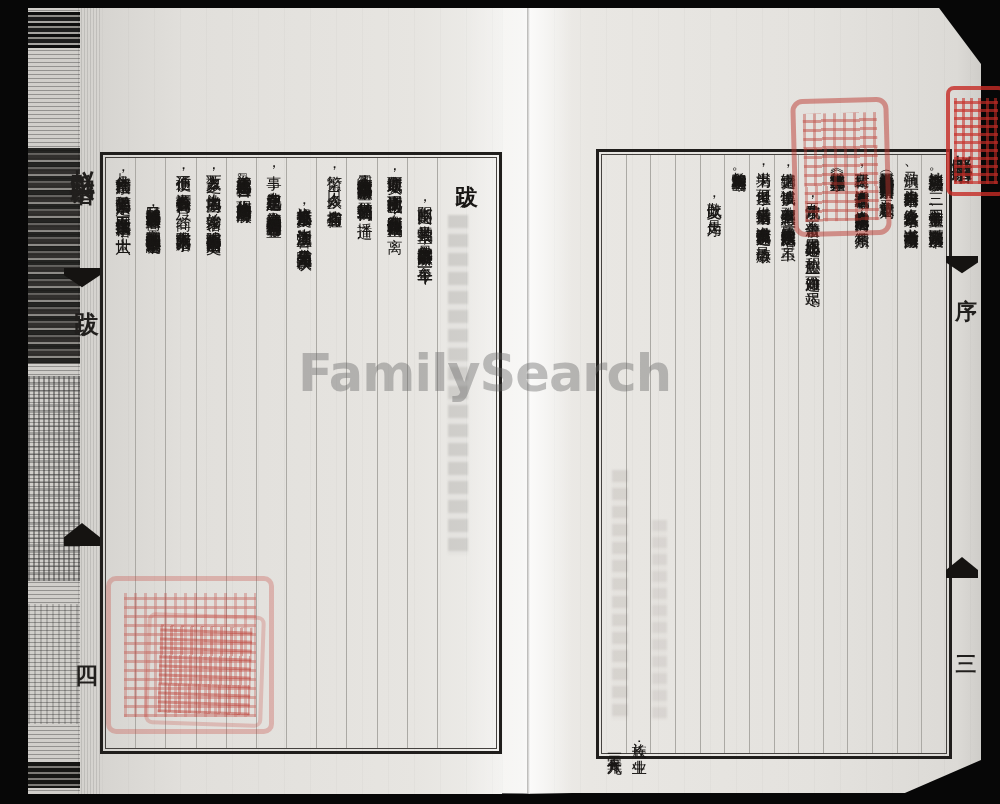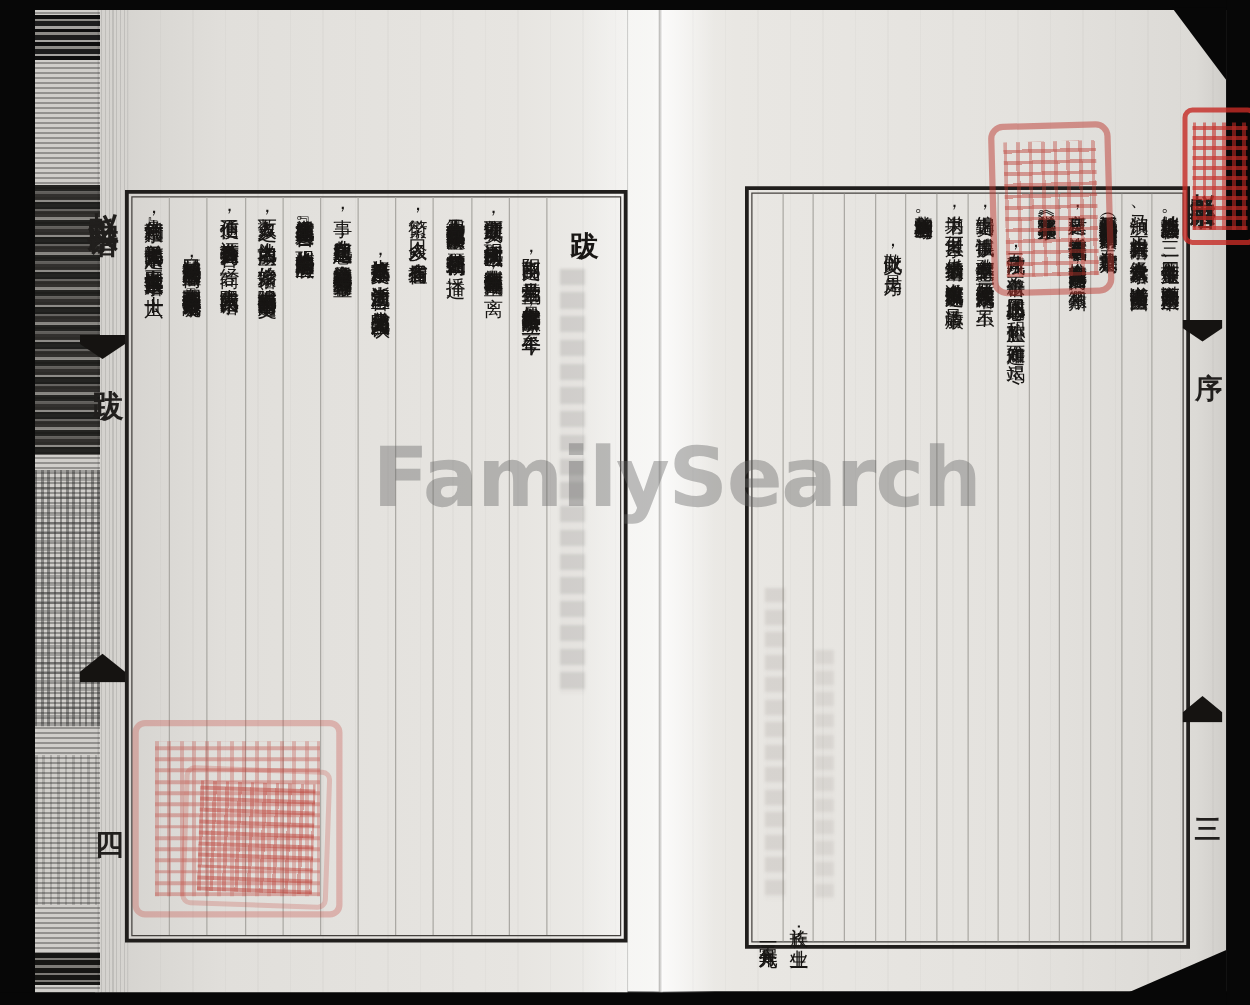--- a/index.html
+++ b/index.html
@@ -93,21 +93,21 @@
   
   .edge{position:absolute;background:#070707;z-index:60;}
   .edge-left{left:0;top:0;width:28px;height:804px;}
   .edge-top{left:0;top:0;width:1000px;height:8px;}
   .edge-bottom{left:0;top:794px;width:1000px;height:10px;}
   .edge-right{left:981px;top:0;width:19px;height:804px;}
   .edge-tr{left:928px;top:6px;width:53px;height:58px;clip-path:polygon(18% 0,100% 0,100% 100%);}
   .edge-br{left:898px;top:756px;width:83px;height:40px;clip-path:polygon(0 100%,100% 10%,100% 100%);}
 
   
-  .watermark{position:absolute;left:298px;top:344px;z-index:50;font-size:66px;font-weight:bold;
+  .watermark{position:absolute;left:298px;top:344px;z-index:50;font-size:51px;font-weight:bold;
     color:rgba(100,100,100,.40);letter-spacing:-1px;pointer-events:none;text-align:right;}
 </style>
 </head>
 <body>
 
 <div class="canvas">
 
   <div class="page page-left"></div>
   <div class="page page-right"></div>
   <div class="gutter"></div>

